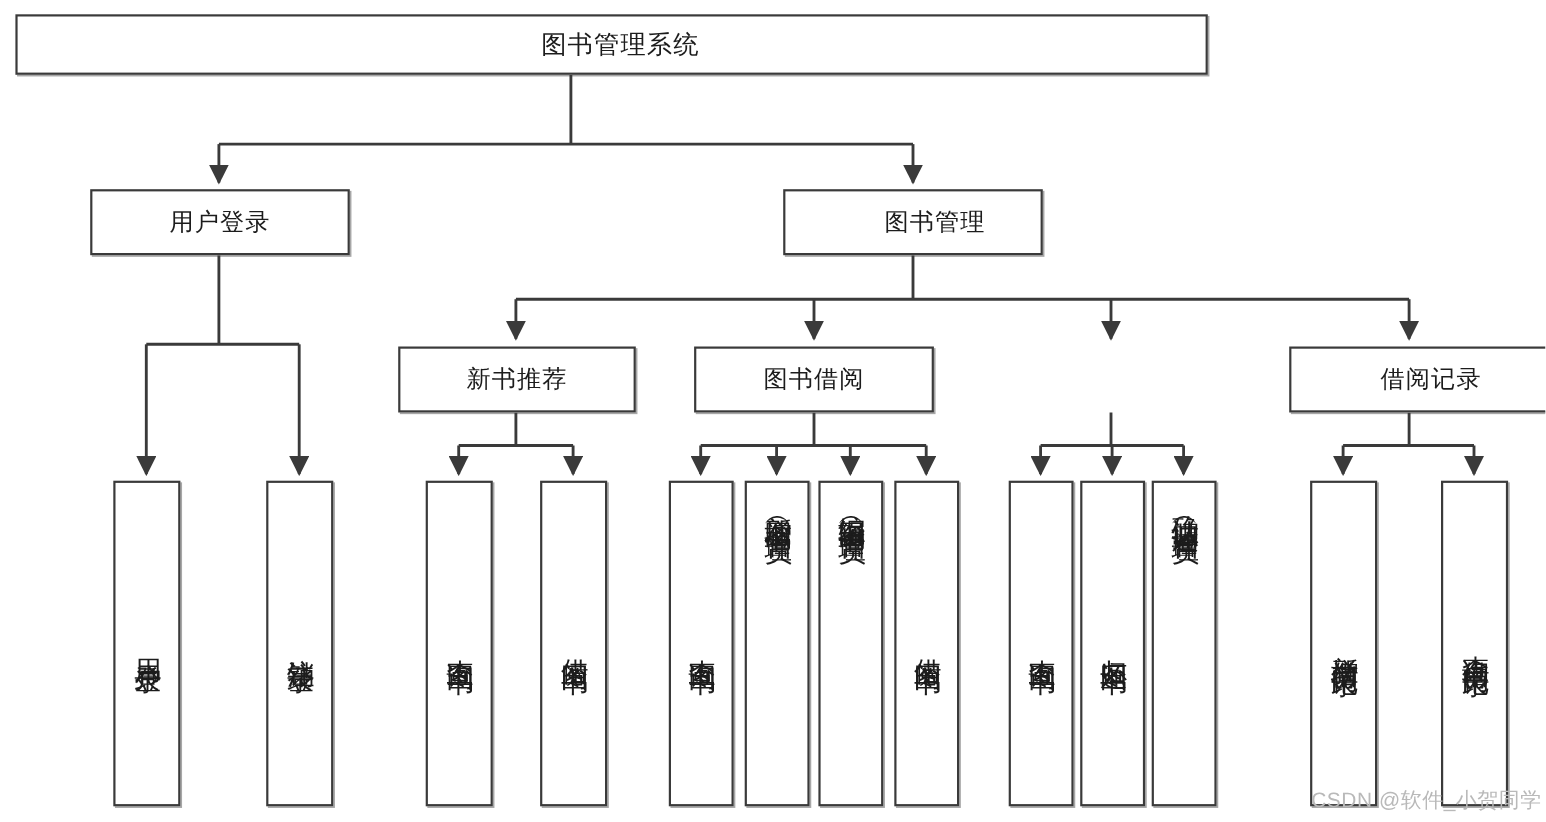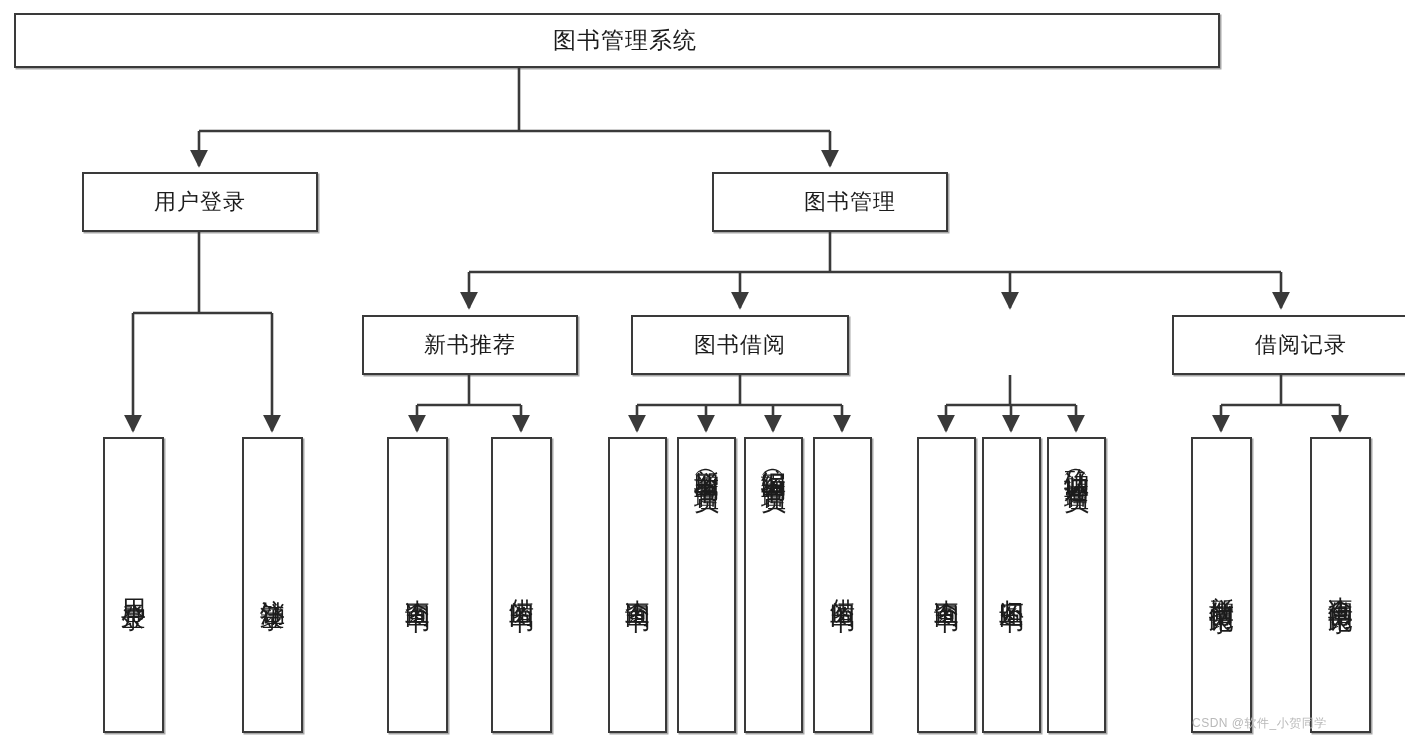--- a/index.html
+++ b/index.html
@@ -55,21 +55,21 @@
     line-height: 1.08;
     letter-spacing: 3px;
     white-space: nowrap;
   }
   .node.v.mid {
     align-items: center;
     padding-top: 0;
   }
   .watermark {
     position: absolute;
-    font-size: 12px;
+    font-size: 19px;
     color: #b9b9b9;
     letter-spacing: 0.5px;
     white-space: nowrap;
   }
 </style>
 </head>
 <body>
 
 <div id="stage">
 
@@ -116,21 +116,21 @@
       <path d="M 1011 405 L 1011 431" marker-end="url(#arrow)"></path>
       <path d="M 1076 405 L 1076 431" marker-end="url(#arrow)"></path>
 
       <path d="M 1281 375 L 1281 405"></path>
       <path d="M 1221 405 L 1340 405"></path>
       <path d="M 1221 405 L 1221 431" marker-end="url(#arrow)"></path>
       <path d="M 1340 405 L 1340 431" marker-end="url(#arrow)"></path>
     </g>
   </svg>
 
-  <div class="node h root" style="left:14px; top:13px; width:1206px; height:55px;padding-left:16px;">
+  <div class="node h root" style="left:14px; top:13px; width:1084px; height:55px;padding-left:16px;">
     <span>图书管理系统</span>
   </div>
 
   <div class="node h" style="left:82px; top:172px; width:236px; height:60px;">
     <span>用户登录</span>
   </div>
   <div class="node h" style="left:712px; top:172px; width:236px; height:60px;padding-left:40px;">
     <span>图书管理</span>
   </div>
 

